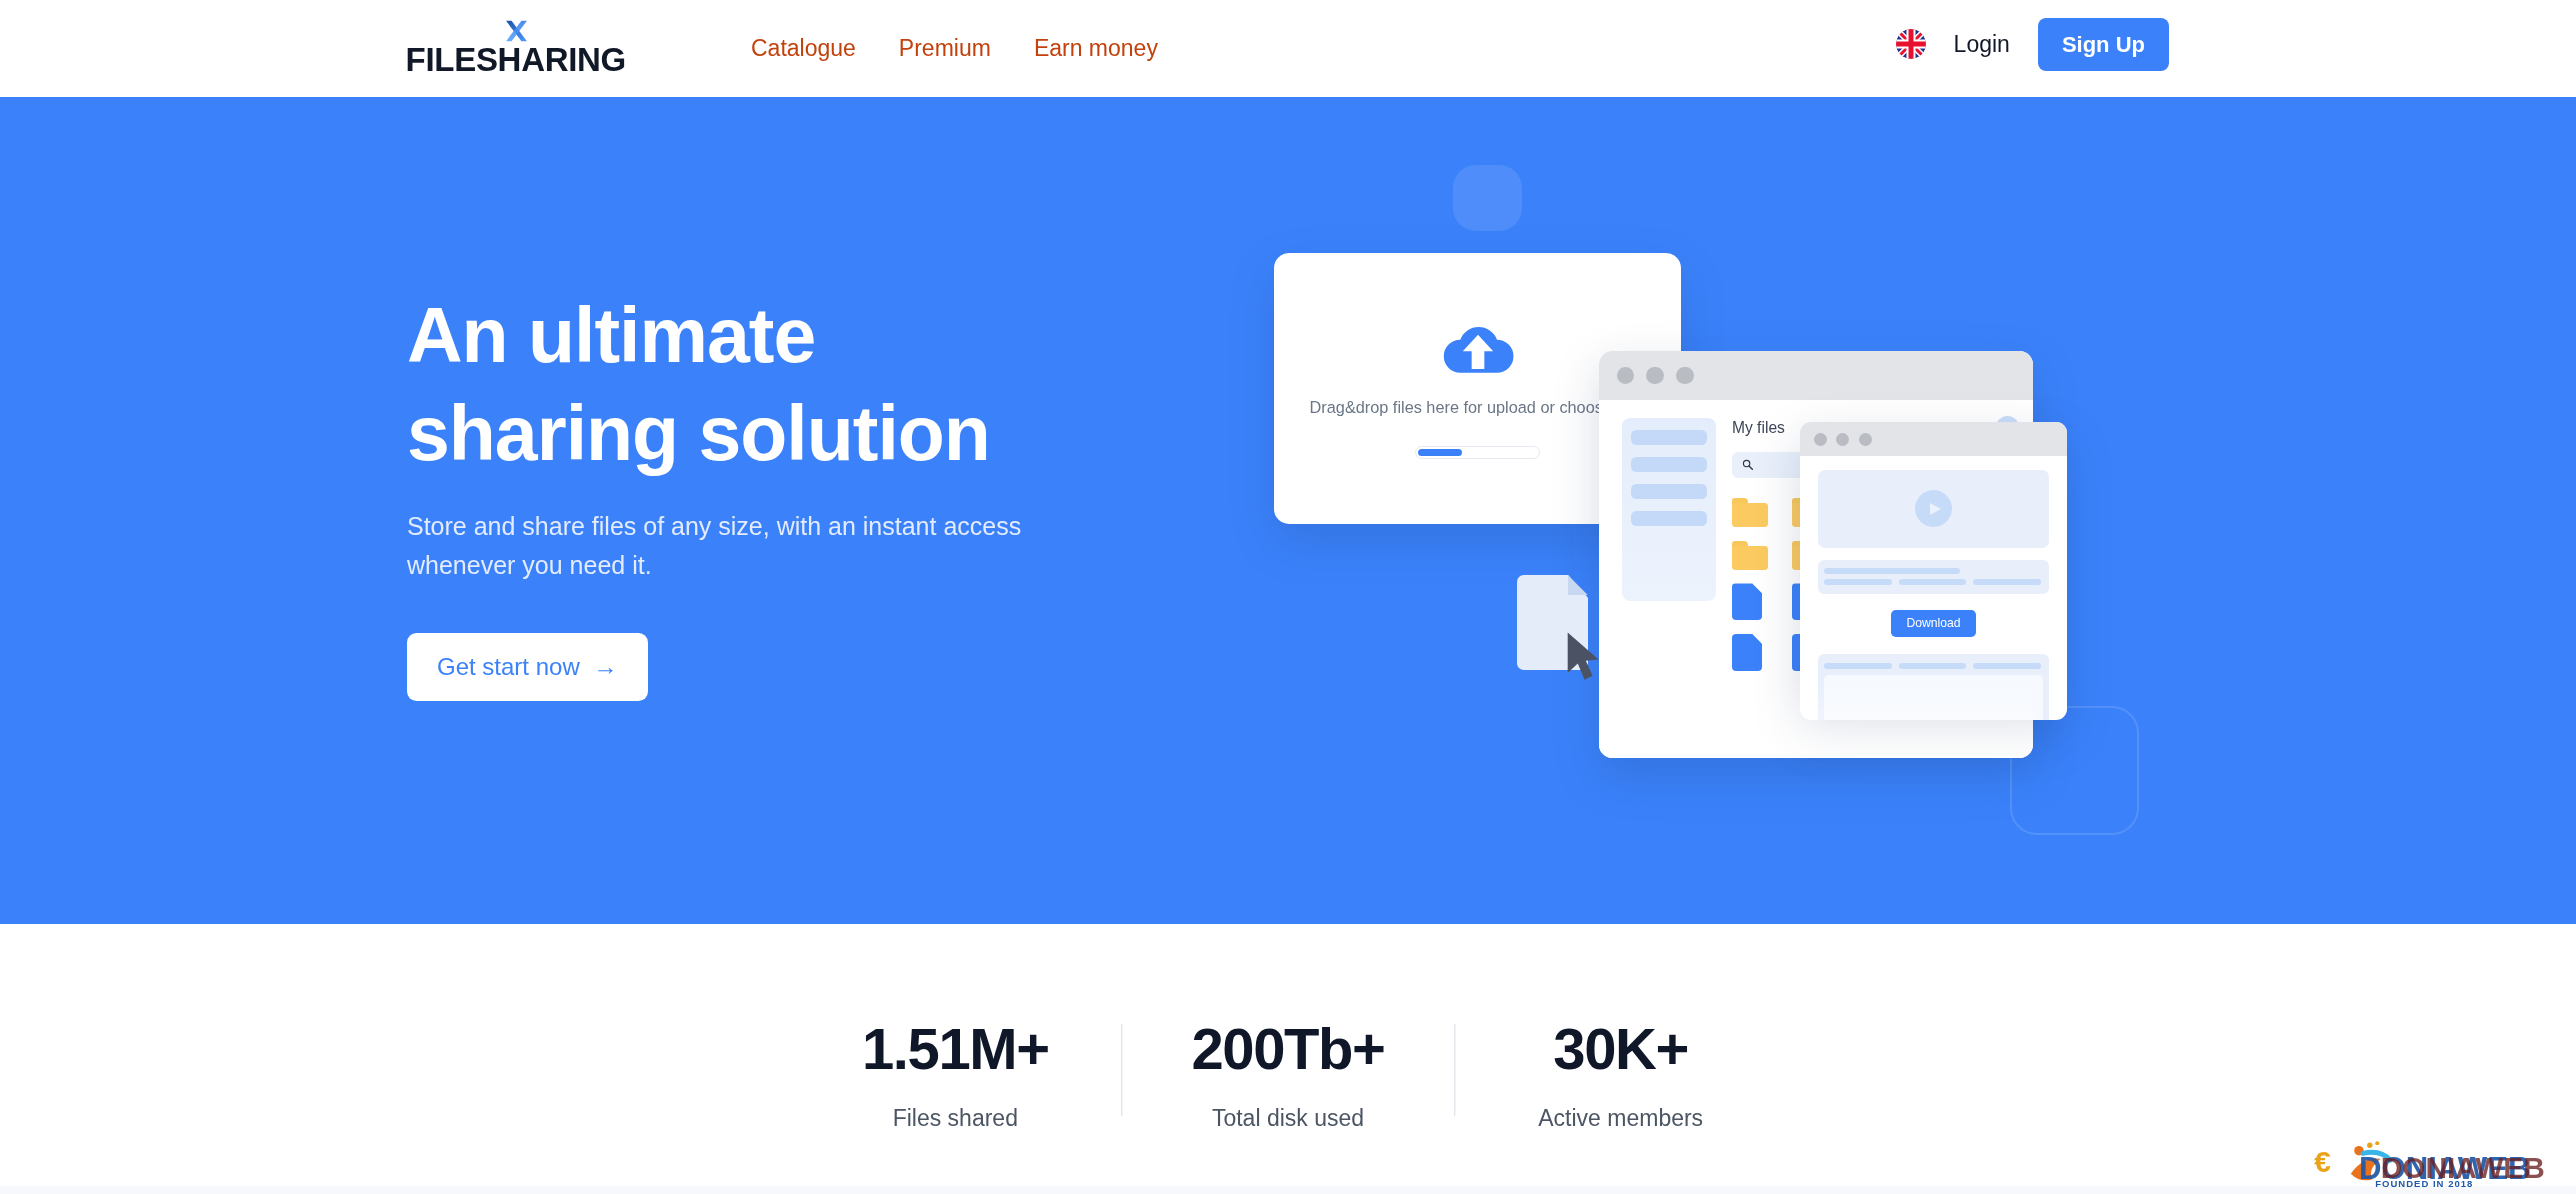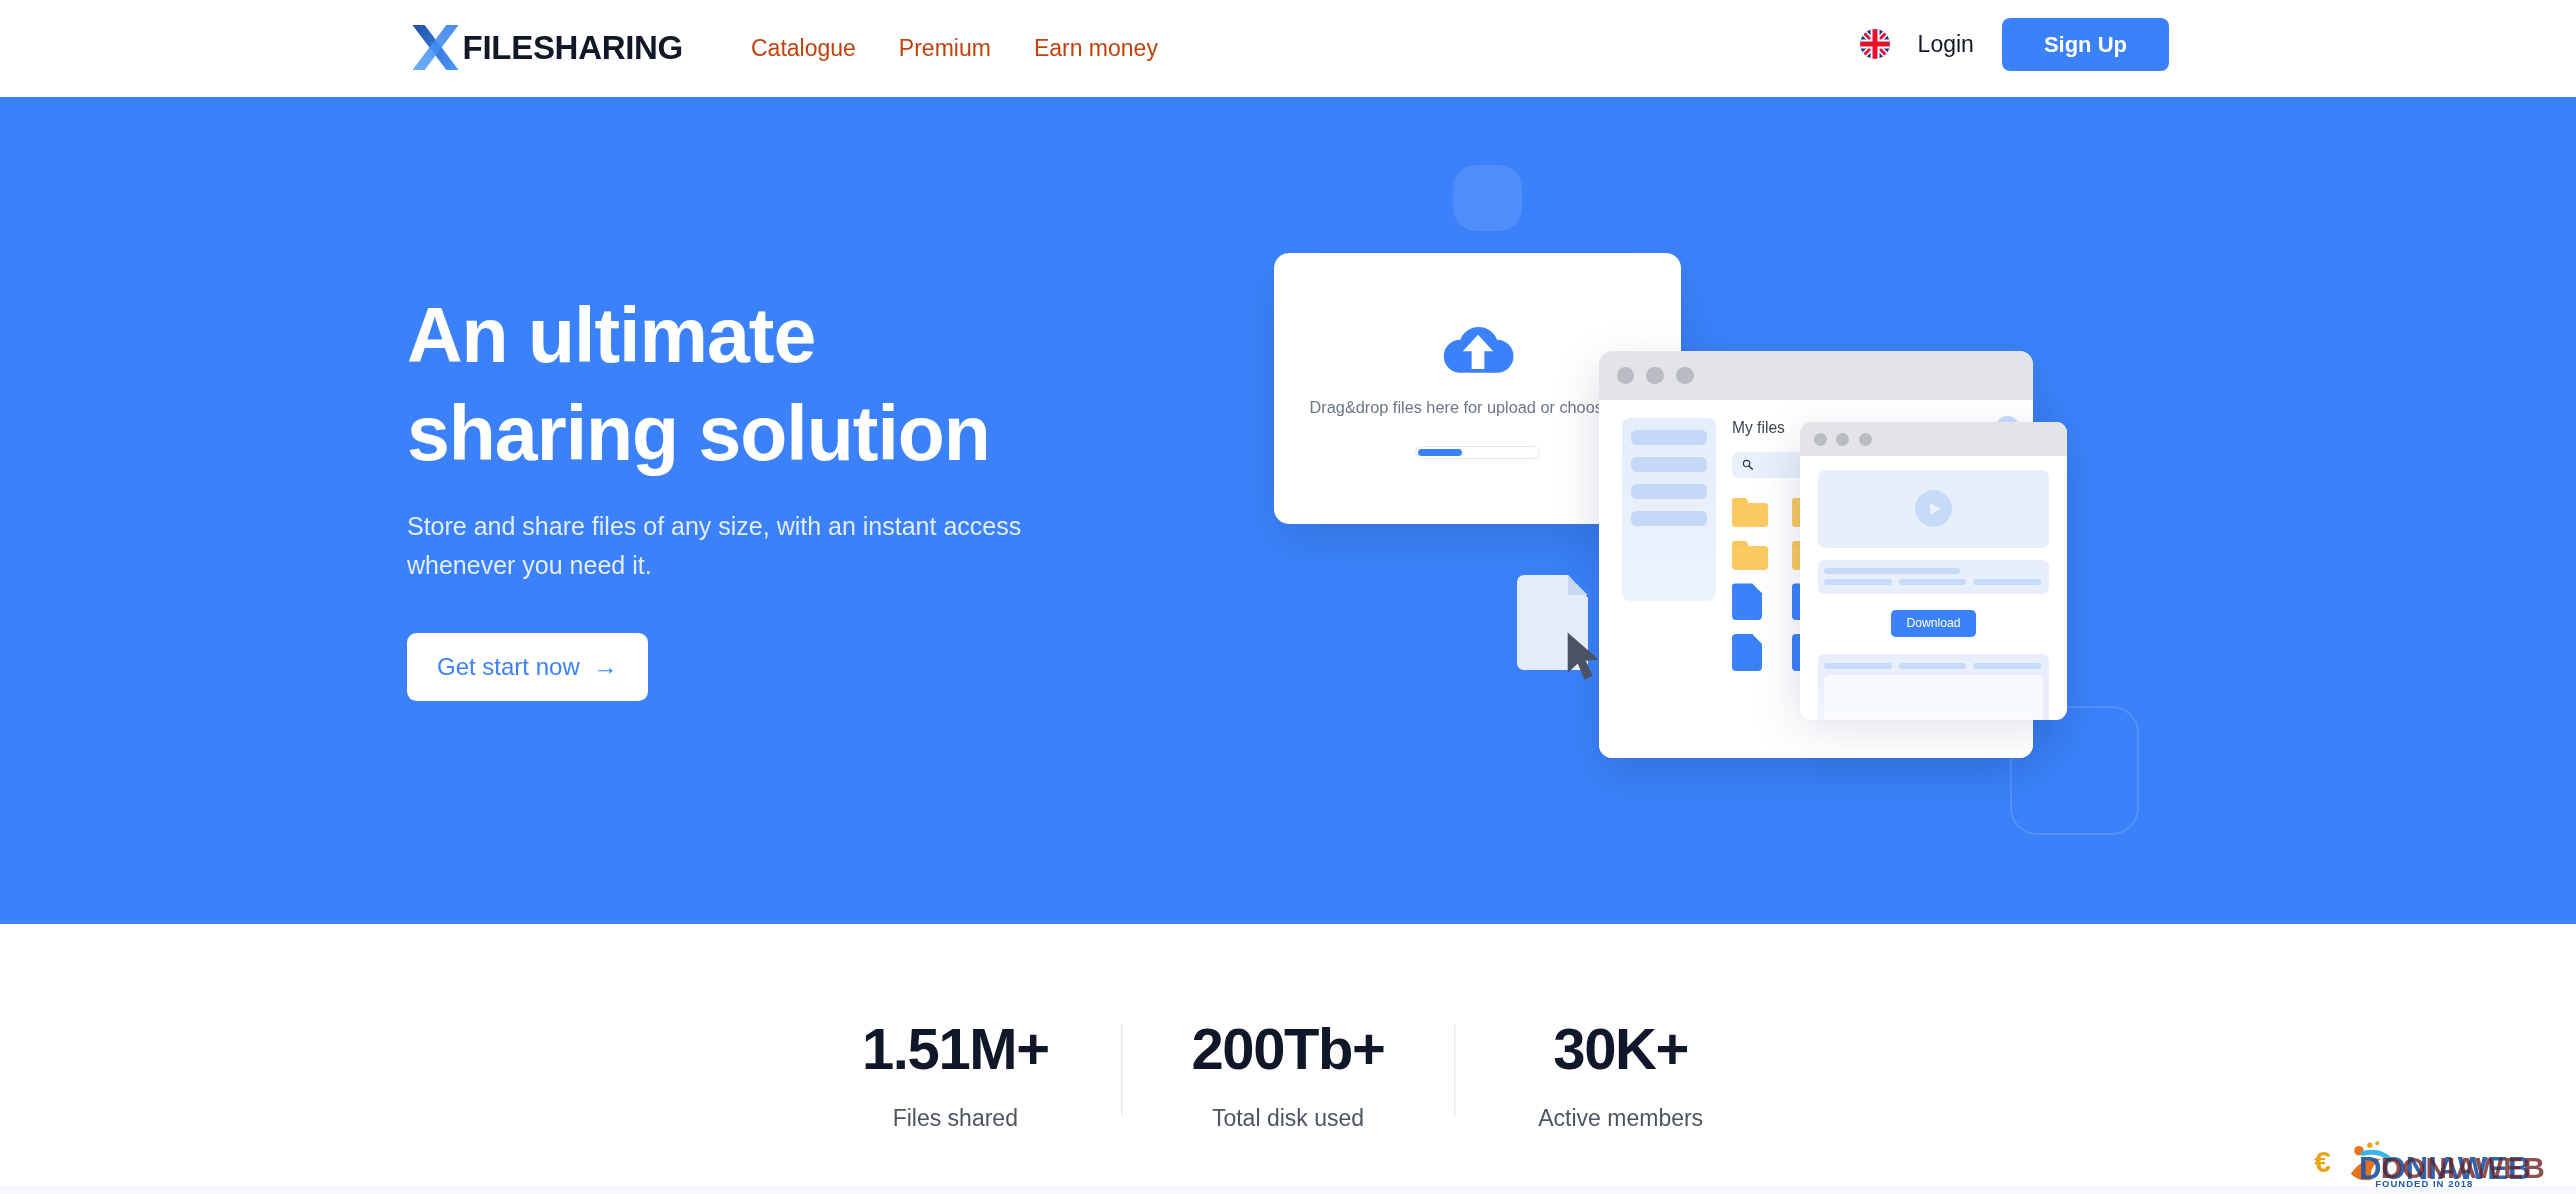--- a/index.html
+++ b/index.html
@@ -9,34 +9,34 @@
     background: #ffffff;
     overflow: hidden;
   }
   .page { position: relative; width: 2576px; height: 1194px; background:#fff; }
 
   
   .header {
     position: absolute; left:0; top:0; width:2576px; height:97px;
     background:#ffffff; display:flex; align-items:center; z-index:40;
   }
-  .logo-wrap { position:absolute; left:407px; top:19px; display:flex; align-items:center; height:57px; }
+  .logo-wrap { position:absolute; left:407px; top:19px; display:flex; align-items:center; height:57px;flex-direction:column; }
   .logo-x { width:57px; height:53px; display:block; }
   .logo-text {
     font-size:33px; font-weight:700; color:#111827; letter-spacing:-0.3px;
     margin-left:-1.4px; line-height:1; font-family:"Liberation Sans", sans-serif;
   }
   .nav { position:absolute; left:751px; top:37px; display:flex; gap:43px; align-items:center; }
   .nav-item { font-size:23px; color:#c2410c; white-space:nowrap; cursor:pointer; line-height:1; }
   .header-right { position:absolute; right:407px; top:17.6px; display:flex; align-items:center; gap:28px; }
   .flag-icon { width:30px; height:30px; border-radius:50%; overflow:hidden; display:block; cursor:pointer;}
   .login-link { font-size:23px; color:#111827; cursor:pointer; line-height:1; }
   .signup-btn {
     background:#3B82FA; color:#fff; font-size:22px; font-weight:600;
-    padding:0 42px; height:53px; line-height:53px; border-radius:8.1px;
+    padding:0 24px; height:53px; line-height:53px; border-radius:8.1px;
     border:none; cursor:pointer; font-family:"Liberation Sans", sans-serif;
   }
 
   
   .hero {
     position:absolute; left:0; top:97px; width:2576px; height:827px;
     background:#3B82FA; overflow:hidden;
   }
   .deco { position:absolute; }
   .deco-fill { background:rgba(255,255,255,0.10); border-radius:23px; }

